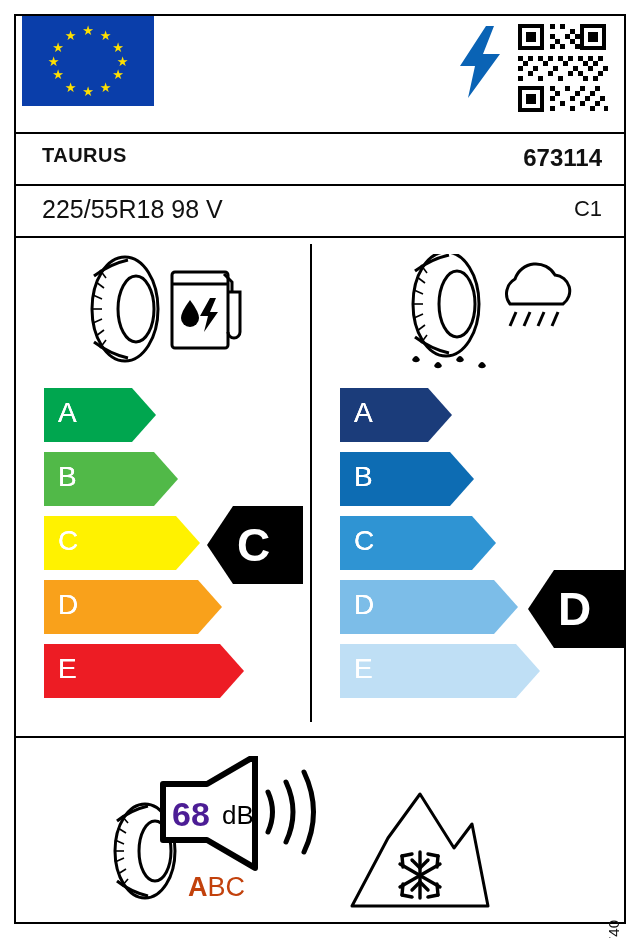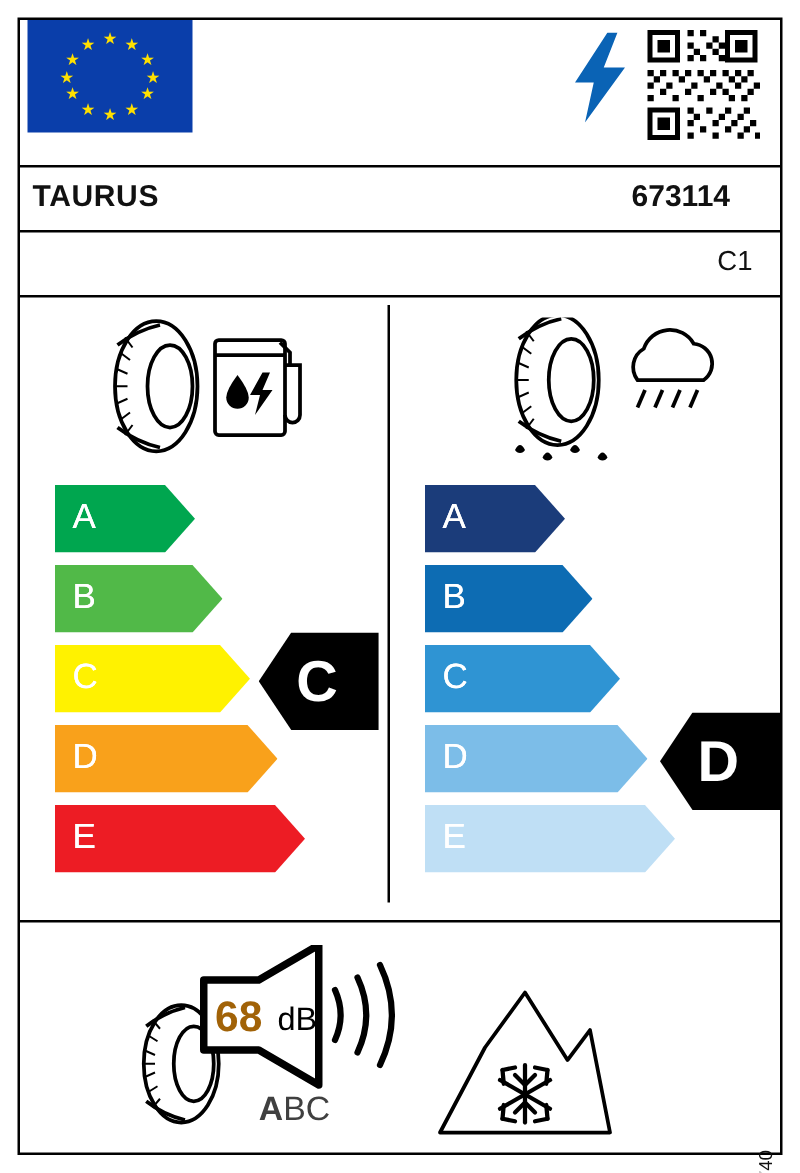--- a/index.html
+++ b/index.html
@@ -91,30 +91,30 @@
   }
   .brand-row {
     position: absolute;
     left: 16px;
     top: 132px;
     width: 608px;
     height: 52px;
   }
   .brand-name {
     position: absolute;
-    left: 10px;
+    left: 26px;
     top: 12px;
-    font-size: 24px;
+    font-size: 20px;
     font-weight: bold;
     color: #111;
     letter-spacing: .5px;
   }
   .brand-code {
     position: absolute;
-    right: 40px;
+    right: 22px;
     top: 12px;
     font-size: 24px;
     font-weight: bold;
     color: #111;
   }
   .size-row {
     position: absolute;
     left: 16px;
     top: 184px;
     width: 608px;
@@ -221,35 +221,35 @@
     top: 756px;
     width: 230px;
     height: 150px;
   }
   .db-value {
     position: absolute;
     left: 172px;
     top: 795px;
     font-size: 34px;
     font-weight: bold;
-    color: #a16207;
+    color: #4c1d95;
   }
   .db-unit {
     position: absolute;
     left: 222px;
     top: 800px;
     font-size: 26px;
     color: #000000;
   }
   .noise-class {
     position: absolute;
-    left: 207px;
+    left: 188px;
     top: 872px;
     font-size: 27px;
-    color: #404040;
+    color: #c2410c;
   }
   .noise-class b { font-weight: bold; }
   .noise-class span.dim { font-weight: normal; }
 
   .snow-icon {
     position: absolute;
     left: 350px;
     top: 790px;
     width: 140px;
     height: 120px;
@@ -369,20 +369,21 @@
 
   <div class="divider" style="top:132px;"></div>
 
   <div class="brand-row">
     <div class="brand-name">TAURUS</div>
     <div class="brand-code">673114</div>
   </div>
   <div class="divider" style="top:184px;"></div>
 
   <div class="size-row">
+    <div class="tyre-size">225/55R18 98 V</div>
     <div class="tyre-class">C1</div>
   </div>
   <div class="divider" style="top:236px;"></div>
 
   <div class="main"></div>
   <div class="vdivider"></div>
 
   <svg class="icon-fuel" viewBox="0 0 170 110">
     <g stroke="#000" stroke-width="3" fill="none">
       <ellipse cx="45" cy="55" rx="33" ry="52"></ellipse>

